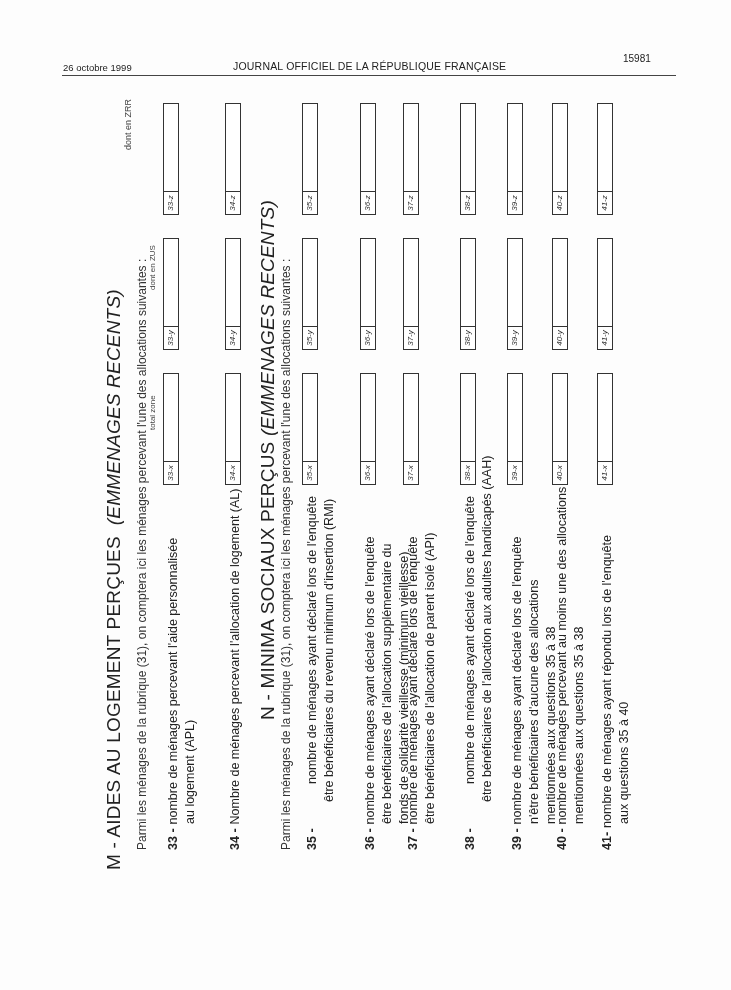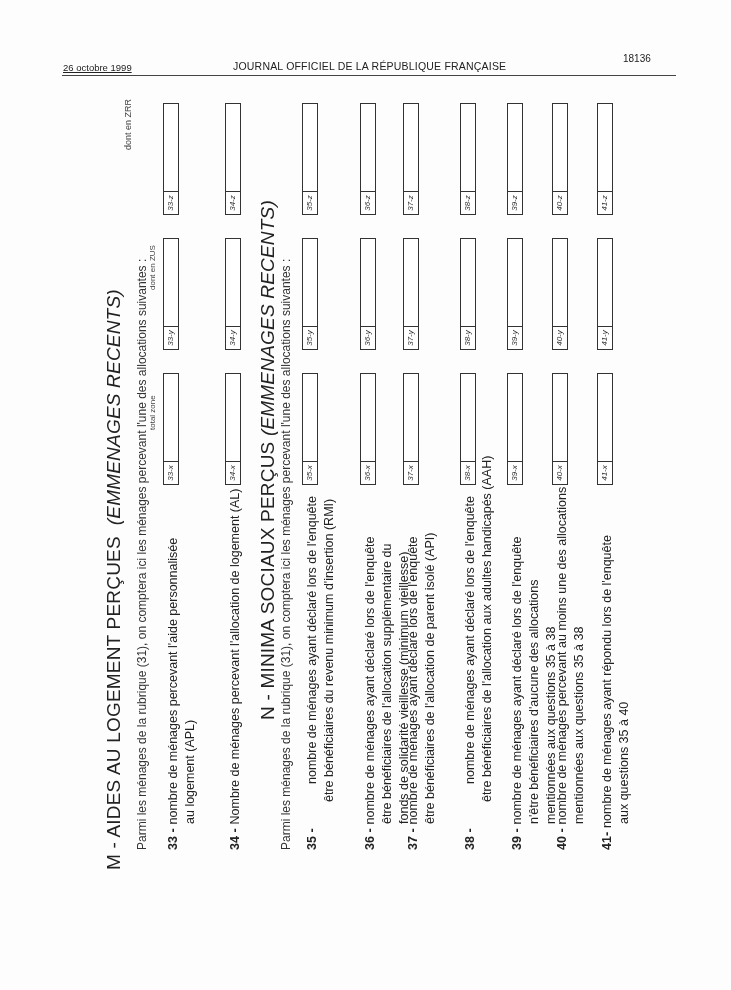--- a/index.html
+++ b/index.html
@@ -1,19 +1,19 @@
 <!DOCTYPE html>
 <html><head>
 <meta charset="utf-8">
 <style>
   html, body { margin:0; padding:0; }
   body { width:731px; height:990px; background:#fdfdfd; position:relative; overflow:hidden;
          font-family:"Liberation Sans", sans-serif; color:#1a1a1a; }
   .hdr { position:absolute; top:50px; font-size:10px; color:#222; }
-  .hdr-date { left:63px; top:62px; font-size:9.5px;text-decoration:underline; }
+  .hdr-date { left:63px; top:62px; font-size:9.5px; }
   .hdr-title { left:233px; top:60px; font-size:10.5px; letter-spacing:0.2px; }
   .hdr-page { left:623px; top:53px; font-size:10px; }
   .hdr-rule { position:absolute; left:62px; top:75px; width:614px; height:0; border-top:1px solid #444; }
 
   .rot { position:absolute; left:95px; top:890px; width:800px; height:560px;
          transform-origin:0 0; transform:rotate(-90deg); }
   .rot > * { position:absolute; white-space:nowrap; }
   .sec-title { font-size:19px; color:#222; letter-spacing:0.2px; }
   .sec-title .it { font-style:italic; }
   .intro { font-size:12px; color:#333; }
@@ -22,21 +22,21 @@
   .q .num { font-weight:bold; display:inline-block; }
   .box { width:112px; height:16px; border:1px solid #333; background:#fff; box-sizing:border-box; }
   .box .code { position:absolute; left:0; top:0; width:22px; height:100%; border-right:1px solid #333;
                font-size:8px; line-height:14px; text-align:center; font-style:italic; color:#333; }
 </style>
 </head>
 <body>
 
 <div class="hdr hdr-date">26 octobre 1999</div>
 <div class="hdr hdr-title">JOURNAL OFFICIEL DE LA RÉPUBLIQUE FRANÇAISE</div>
-<div class="hdr hdr-page">18136</div>
+<div class="hdr hdr-page">15981</div>
 <div class="hdr-rule"></div>
 
 <div class="rot" id="rot">
 
   <div class="sec-title" style="left:20px; top:8px;">
     <span>M - AIDES AU LOGEMENT PERÇUES</span>&nbsp;&nbsp;<span class="it">(EMMENAGES RECENTS)</span>
   </div>
   <div class="intro" style="left:40px; top:40px;">Parmi les ménages de la rubrique (31), on comptera ici les ménages percevant l'une des allocations suivantes :</div>
 
   <div class="col-h" style="left:460px; top:53px;">total zone</div>

